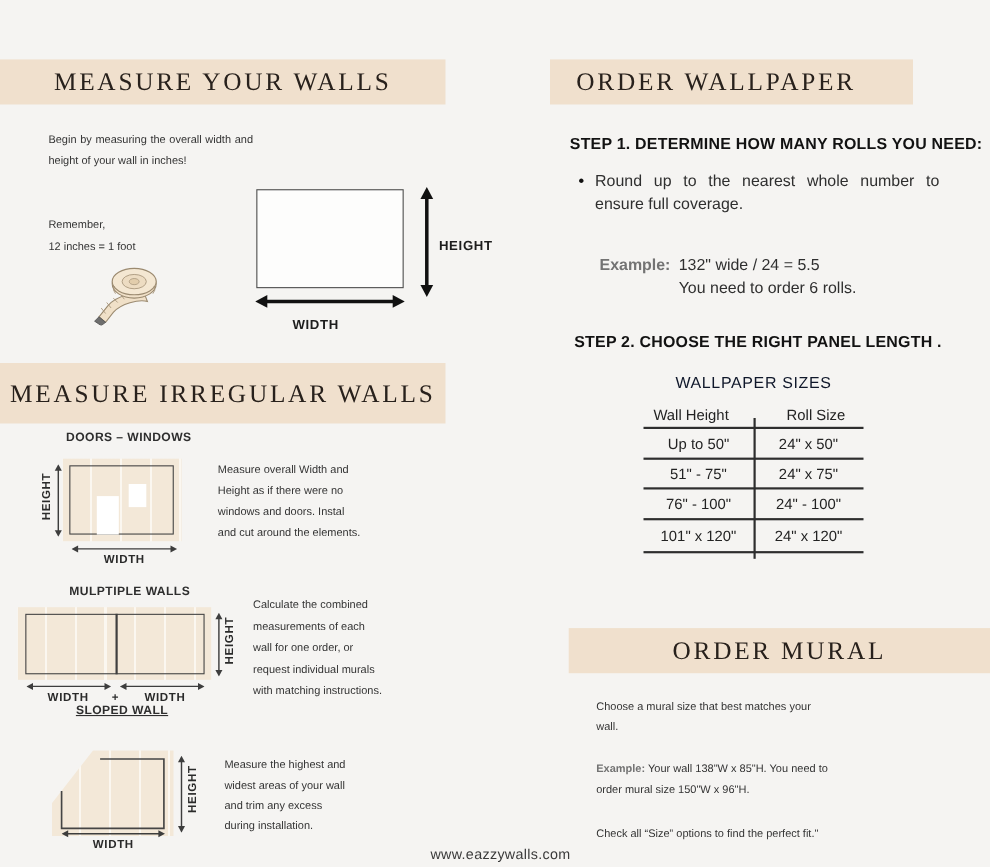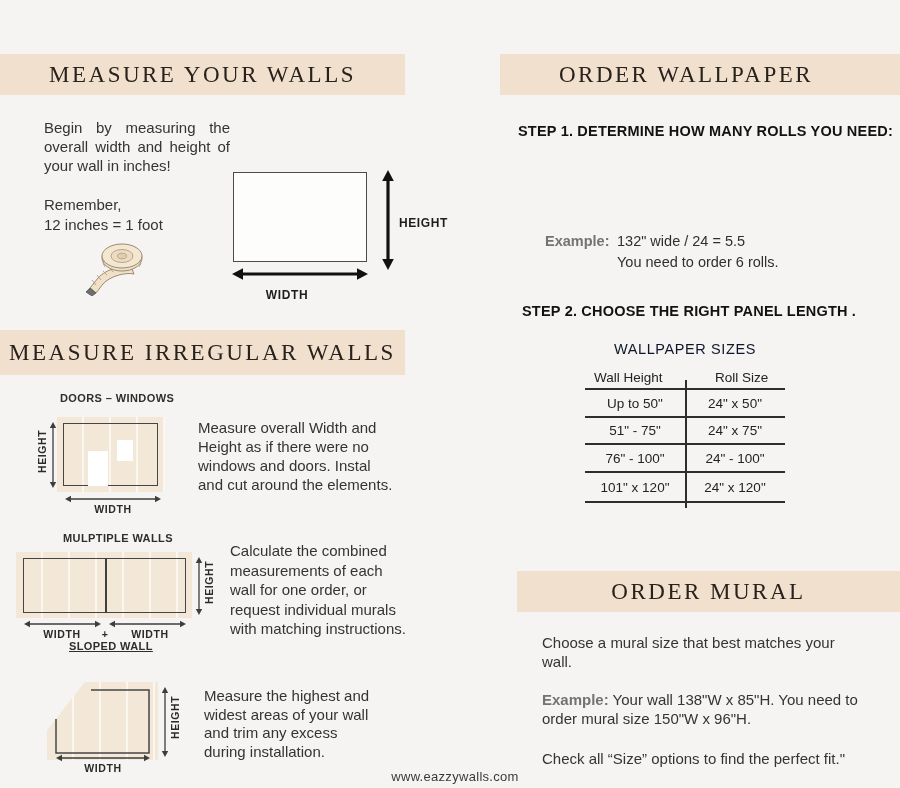--- a/index.html
+++ b/index.html
@@ -3,21 +3,21 @@
 <meta charset="utf-8">
 <style>
   * { margin:0; padding:0; box-sizing:border-box; }
   html,body { width:900px; height:788px; }
   body { font-family:"Liberation Sans", sans-serif; background:#f5f4f2; position:relative; overflow:hidden; color:#333; }
   .abs { position:absolute; }
 
   .band { background:#f0e0cd; display:flex; align-items:center; justify-content:center; }
   .band-title { font-family:"Liberation Serif", serif; font-weight:500; font-size:23px; letter-spacing:2.5px; color:#28211c; white-space:nowrap; }
 
-  .body-txt { font-size:15px; line-height:19px; color:#343434; }
+  .body-txt { font-size:10px; line-height:19px; color:#343434; }
   .pre { white-space:pre-line; }
   .just { text-align:justify; }
 
   .sub-label { font-size:11px; font-weight:700; letter-spacing:0.4px; color:#2e2e2e; white-space:nowrap; }
   .dim-label { font-size:10.5px; font-weight:700; letter-spacing:0.6px; color:#2a2a2a; }
   .dim-label-lg { font-size:12px; font-weight:700; letter-spacing:0.6px; color:#1d1d1d; }
   .vtext { writing-mode:vertical-rl; transform:rotate(180deg); }
 
   .panelbg { background:repeating-linear-gradient(90deg, #f3e8d8 0px, #f3e8d8 25px, #fbf7f0 25px, #fbf7f0 27px); }
 
@@ -69,21 +69,21 @@
 </svg>
 <div class="abs dim-label-lg" style="left:399px; top:216px;">HEIGHT</div>
 
 <svg class="abs" style="left:232px; top:267px;" width="136" height="14" viewBox="0 0 136 14">
   <line x1="9" y1="7" x2="127" y2="7" stroke="#111" stroke-width="3.2"></line>
   <polygon points="0,7 11,1.2 11,12.8" fill="#111"></polygon>
   <polygon points="136,7 125,1.2 125,12.8" fill="#111"></polygon>
 </svg>
 <div class="abs dim-label-lg" style="left:247px; top:288px; width:80px; text-align:center;">WIDTH</div>
 
-<div class="abs band" style="left:0; top:330px; width:405px; height:45px;">
+<div class="abs band" style="left:0; top:330px; width:405px; height:55px;">
   <div class="band-title">MEASURE IRREGULAR WALLS</div>
 </div>
 
 <div class="abs sub-label" style="left:60px; top:392px;">DOORS – WINDOWS</div>
 <div class="abs panelbg" style="left:57px; top:417px; width:108px; height:75px;"></div>
 <div class="abs wall-outline" style="left:63px; top:423px; width:95px; height:63px;"></div>
 <div class="abs" style="left:88px; top:451px; width:20px; height:35px; background:#fff;"></div>
 <div class="abs" style="left:117px; top:440px; width:16px; height:21px; background:#fff;"></div>
 <svg class="abs" style="left:49px; top:422px;" width="8" height="66" viewBox="0 0 8 66">
   <line x1="4" y1="4" x2="4" y2="62" stroke="#3d3d3d" stroke-width="1.3"></line>
@@ -146,27 +146,28 @@
   <line x1="4" y1="4" x2="90" y2="4" stroke="#3d3d3d" stroke-width="1.3"></line>
   <polygon points="0,4 6,0.8 6,7.2" fill="#3d3d3d"></polygon>
   <polygon points="94,4 88,0.8 88,7.2" fill="#3d3d3d"></polygon>
 </svg>
 <div class="abs dim-label" style="left:63px; top:762px; width:80px; text-align:center;">WIDTH</div>
 <div class="abs body-txt pre" style="left:204px; top:687px; width:200px; line-height:18.7px;">Measure the highest and
 widest areas of your wall
 and trim any excess
 during installation.</div>
 
-<div class="abs band" style="left:500px; top:54px; width:400px; height:41px; padding-right:28px;">
+<div class="abs band" style="left:500px; top:54px; width:330px; height:41px; padding-right:28px;">
   <div class="band-title">ORDER WALLPAPER</div>
 </div>
 
 <div class="abs step-heading" style="left:518px; top:123px;">STEP 1. DETERMINE HOW MANY ROLLS YOU NEED:</div>
 
 <ul class="abs bullets" style="left:522px; top:155px;">
+  <li class="j">Round up to the nearest whole number to ensure full coverage.</li>
 </ul>
 
 <div class="abs" style="left:545px; top:231px; display:flex;">
   <span class="bold" style="font-size:14.5px; line-height:21px; width:72px;">Example:</span>
   <span class="pre" style="font-size:14.5px; line-height:21px; color:#2f2f2f;">132" wide / 24 = 5.5
 You need to order 6 rolls.</span>
 </div>
 
 <div class="abs step-heading" style="left:522px; top:303px;">STEP 2. CHOOSE THE RIGHT PANEL LENGTH .</div>
 

